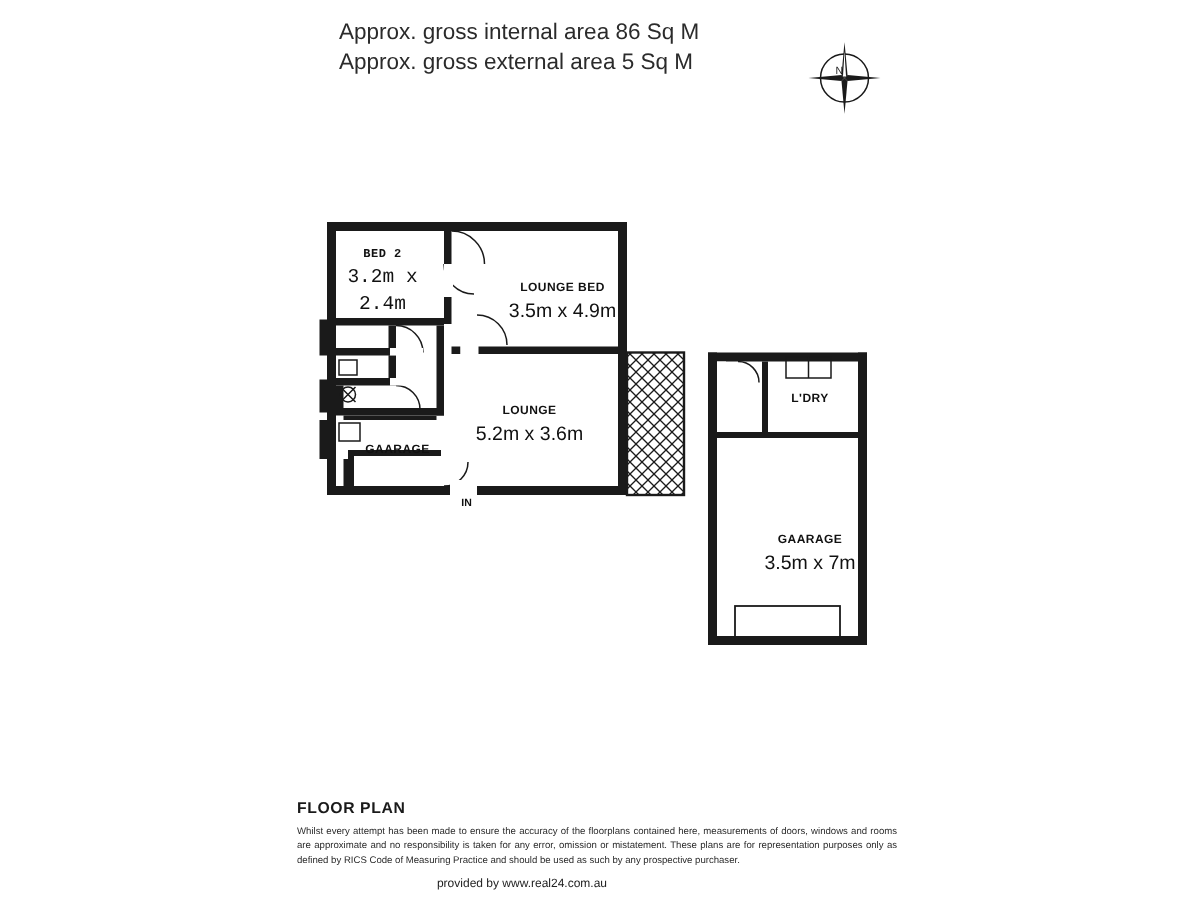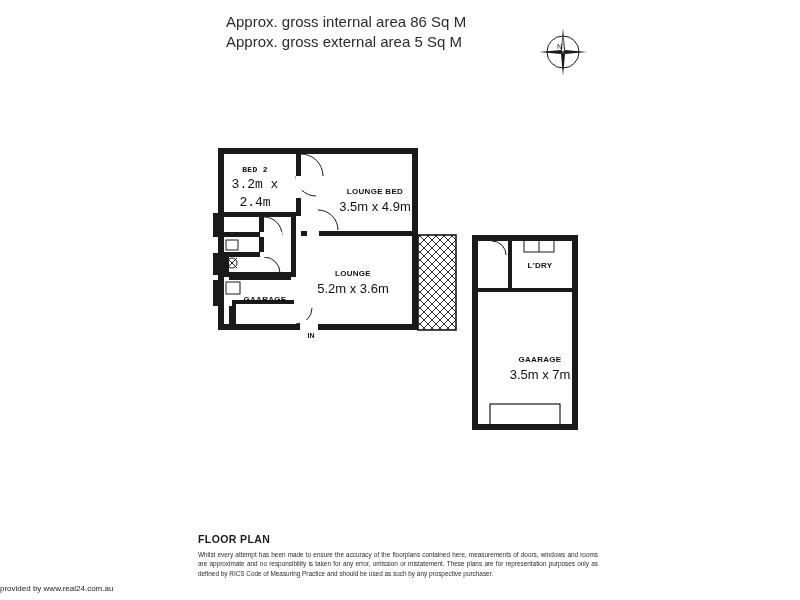--- a/index.html
+++ b/index.html
@@ -103,21 +103,21 @@
     line-height: 1.45;
     color: #2b2b2b;
     text-align: justify;
     width: 400px;
   }
   .provided {
     position: absolute;
     left: 0;
     top: 584px;
     width: 696px;
-    text-align: left;
+    text-align: center;
     font-size: 8px;
     color: #222;
   }
 </style>
 </head>
 <body>
 
 <div class="header">
   <div class="sub">Approx. gross internal area 86 Sq M</div>
   <div class="sub">Approx. gross external area 5 Sq M</div>

